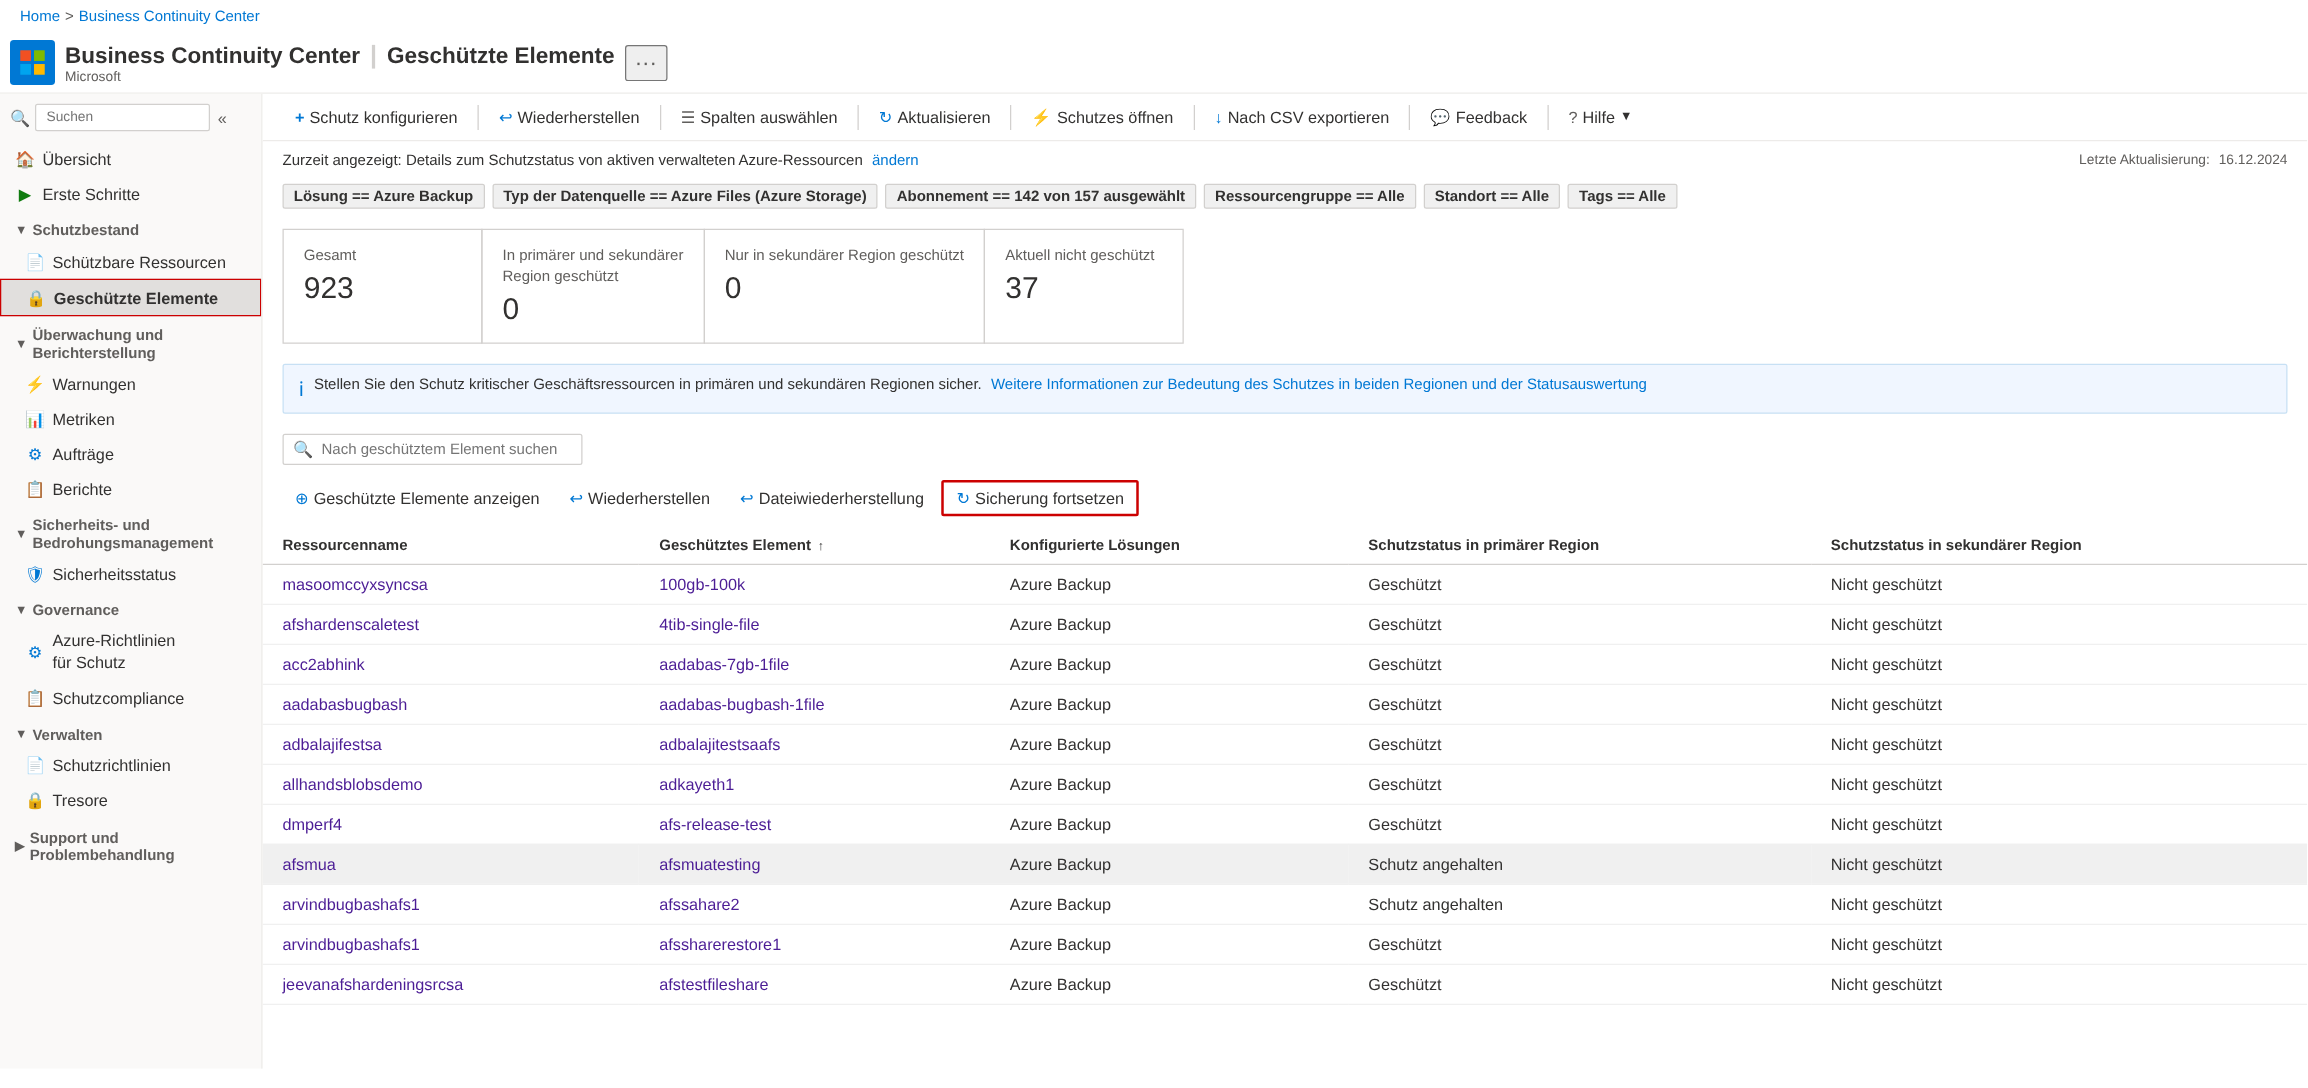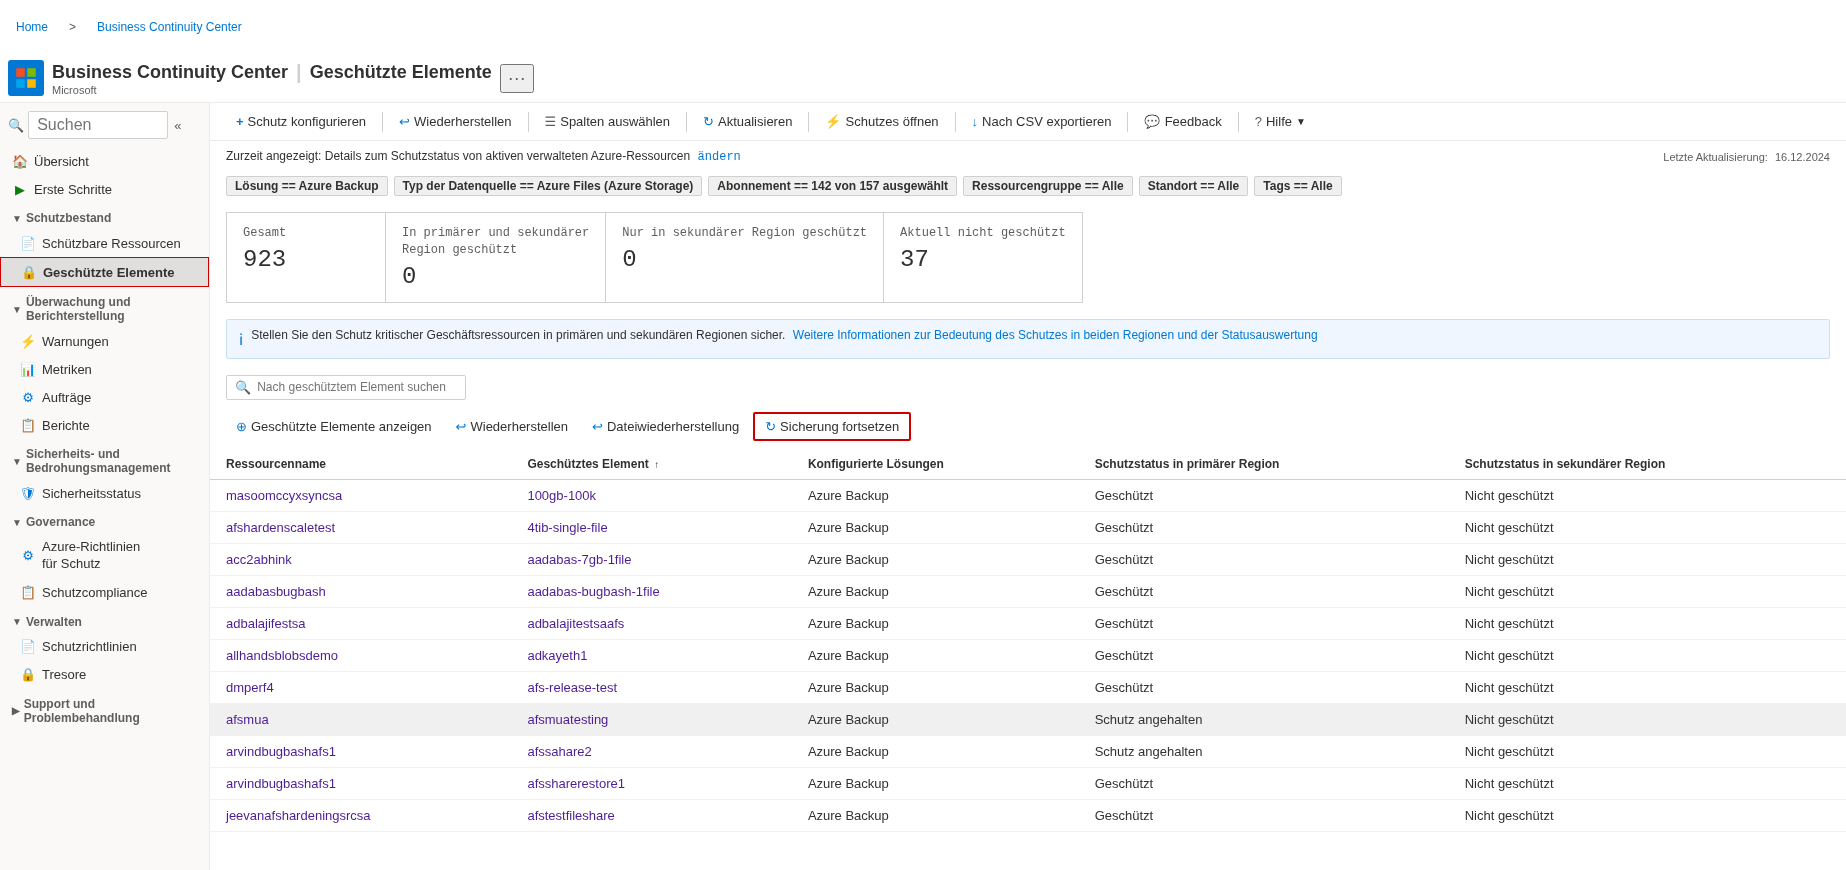--- a/index.html
+++ b/index.html
@@ -1,67 +1,67 @@
 <!DOCTYPE html>
 <html><head>
   <meta charset="utf-8">
   <style>
     * { box-sizing: border-box; margin: 0; padding: 0; }
     body { font-family: 'Segoe UI', Arial, sans-serif; font-size: 13px; color: #323130; background: #fff; }
 
     
-    .breadcrumb { padding: 20px 16px; font-size: 12px; color: #605e5c; display: flex; align-items: center; gap: 21px; }
+    .breadcrumb { padding: 6px 16px; font-size: 12px; color: #605e5c; display: flex; align-items: center; gap: 4px; }
     .breadcrumb a { color: #0078d4; text-decoration: none; }
     .breadcrumb span { color: #605e5c; }
 
     
     .app-header { display: flex; align-items: center; padding: 6px 16px 6px 8px; border-bottom: 1px solid #edebe9; gap: 8px; }
     .app-logo { width: 36px; height: 36px; background: #0078d4; display: flex; align-items: center; justify-content: center; color: white; font-size: 18px; border-radius: 3px; }
     .app-title-block { display: flex; flex-direction: column; }
     .app-title { font-size: 18px; font-weight: 600; color: #323130; display: flex; align-items: center; gap: 8px; }
     .app-subtitle { font-size: 11px; color: #605e5c; }
     .title-divider { color: #d2d0ce; font-size: 20px; }
     .ellipsis-btn { color: #605e5c; cursor: pointer; font-size: 18px; padding: 2px 6px; }
 
     
     .main-layout { display: flex; height: calc(100vh - 90px); }
 
     
     .sidebar { width: 210px; min-width: 210px; border-right: 1px solid #edebe9; overflow-y: auto; background: #faf9f8; }
     .sidebar-search { padding: 8px; display: flex; align-items: center; gap: 4px; }
-    .sidebar-search input { width: 140px; border: 1px solid #d2d0ce; padding: 4px 8px; font-size: 16px; border-radius: 2px; }
+    .sidebar-search input { width: 140px; border: 1px solid #d2d0ce; padding: 4px 8px; font-size: 11px; border-radius: 2px; }
     .sidebar-search-icon { color: #605e5c; font-size: 13px; }
     .sidebar-collapse { background: none; border: none; cursor: pointer; color: #605e5c; font-size: 13px; padding: 2px; }
 
     .sidebar-item { display: flex; align-items: center; gap: 6px; padding: 6px 12px; cursor: pointer; font-size: 13px; color: #323130; }
     .sidebar-item.active { background: #e1dfdd; font-weight: 600; border-left: 2px solid #0078d4; }
     .sidebar-section { padding: 8px 12px 4px; font-size: 12px; font-weight: 600; color: #605e5c; display: flex; align-items: center; gap: 4px; cursor: pointer; }
     .sidebar-section-indent { padding-left: 20px; }
     .sidebar-icon { width: 16px; height: 16px; display: inline-flex; align-items: center; justify-content: center; }
 
     
     .content { flex: 1; overflow: auto; padding: 0; }
 
     
     .toolbar { display: flex; align-items: center; padding: 6px 16px; border-bottom: 1px solid #edebe9; gap: 2px; background: #fff; flex-wrap: wrap; }
     .toolbar-btn { display: flex; align-items: center; gap: 4px; padding: 5px 10px; cursor: pointer; color: #323130; font-size: 13px; background: none; border: none; border-radius: 2px; white-space: nowrap; }
     .toolbar-sep { width: 1px; height: 20px; background: #d2d0ce; margin: 0 4px; }
 
     
     .info-bar { padding: 8px 16px; font-size: 12px; color: #323130; display: flex; align-items: center; justify-content: space-between; }
-    .info-bar a { color: #0078d4; text-decoration: none; font-family: Liberation Mono, monospace; }
+    .info-bar a { color: #0078d4; text-decoration: none; }
     .last-updated { font-size: 11px; color: #605e5c; }
 
     
     .filter-bar { padding: 4px 16px 8px; display: flex; gap: 6px; flex-wrap: wrap; font-weight: bold; }
     .filter-tag { background: #f0f0f0; border: 1px solid #d2d0ce; border-radius: 2px; padding: 2px 8px; font-size: 12px; color: #323130; white-space: nowrap; }
 
     
     .stats-row { display: flex; gap: 0; padding: 8px 16px; }
-    .stat-card { border: 1px solid #d2d0ce; padding: 12px 16px; min-width: 160px; margin-right: -1px; font-family: Liberation Mono, monospace; }
+    .stat-card { border: 1px solid #d2d0ce; padding: 12px 16px; min-width: 160px; margin-right: -1px; }
     .stat-card-label { font-size: 12px; color: #605e5c; margin-bottom: 4px; line-height: 1.4; }
     .stat-card-value { font-size: 24px; font-weight: 300; color: #323130; }
 
     
     .alert-bar { margin: 8px 16px; background: #f0f6ff; border: 1px solid #c7e0f4; padding: 8px 12px; font-size: 12px; display: flex; align-items: flex-start; gap: 8px; border-radius: 2px; }
     .alert-bar a { color: #0078d4; text-decoration: none; }
 
     
     .content-search { padding: 8px 16px; }
     .content-search-box { display: flex; align-items: center; border: 1px solid #d2d0ce; border-radius: 2px; padding: 4px 8px; width: 240px; gap: 6px; }

